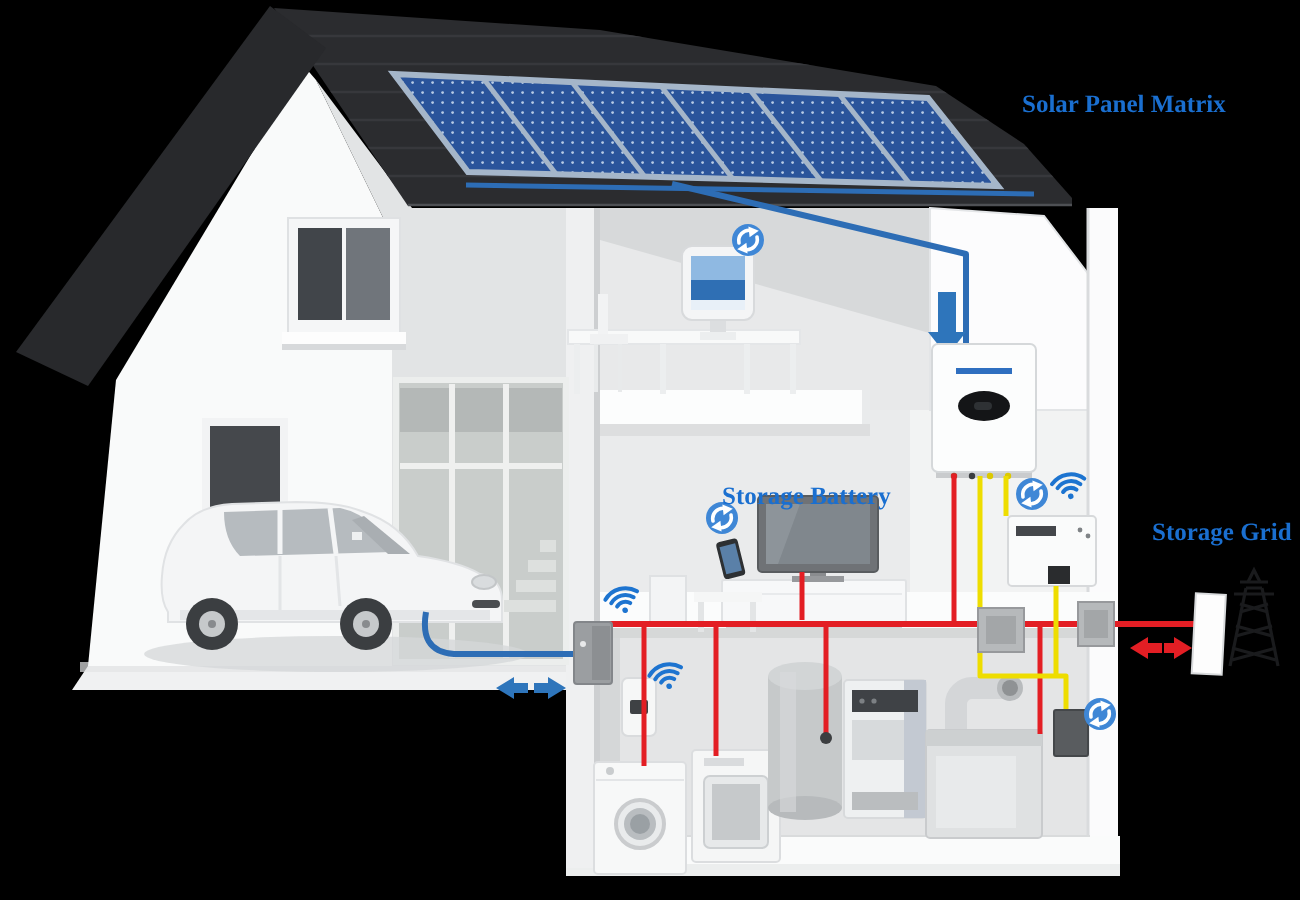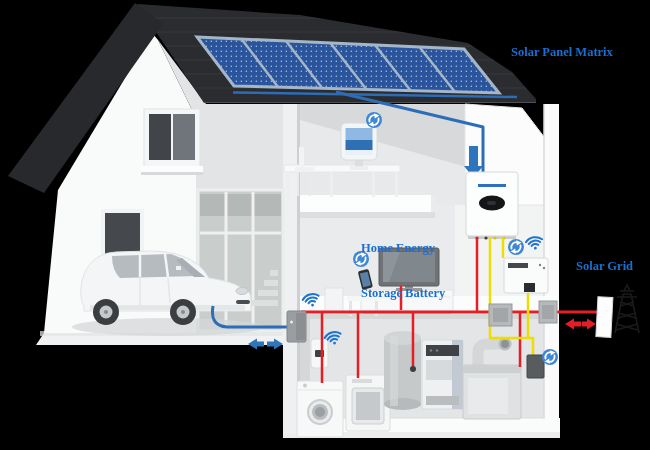--- a/index.html
+++ b/index.html
@@ -324,17 +324,16 @@
     <path d="M-3,-19 L0,-25 L3,-19"></path>
   </g>
   <g fill="#e31e24">
     <polygon points="565,324 574,318.5 574,321.5 581,321.5 581,326.5 574,326.5 574,329.5"></polygon>
     <polygon points="596,324 587,318.5 587,321.5 582,321.5 582,326.5 587,326.5 587,329.5"></polygon>
   </g>
 </svg>
 
 <div class="lbl" style="left:511px;top:45px">Solar Panel Matrix</div>
 <div class="lbl" style="left:361px;top:211px">
-  <div>Home Energy</div>
   <div>Storage Battery</div>
 </div>
-<div class="lbl" style="left:576px;top:259px">Solar Grid</div>
+<div class="lbl" style="left:576px;top:259px">Storage Grid</div>
 </div>
 
 </body></html>

